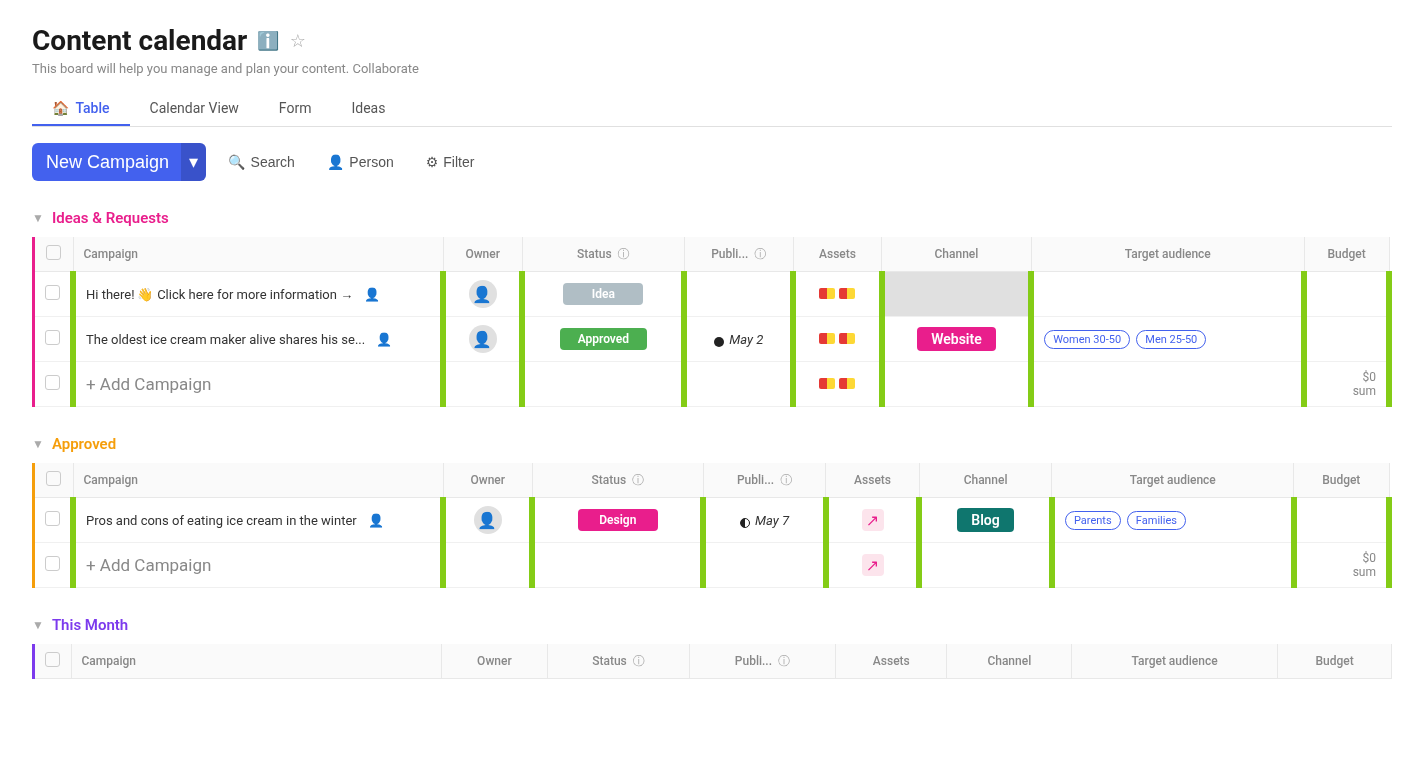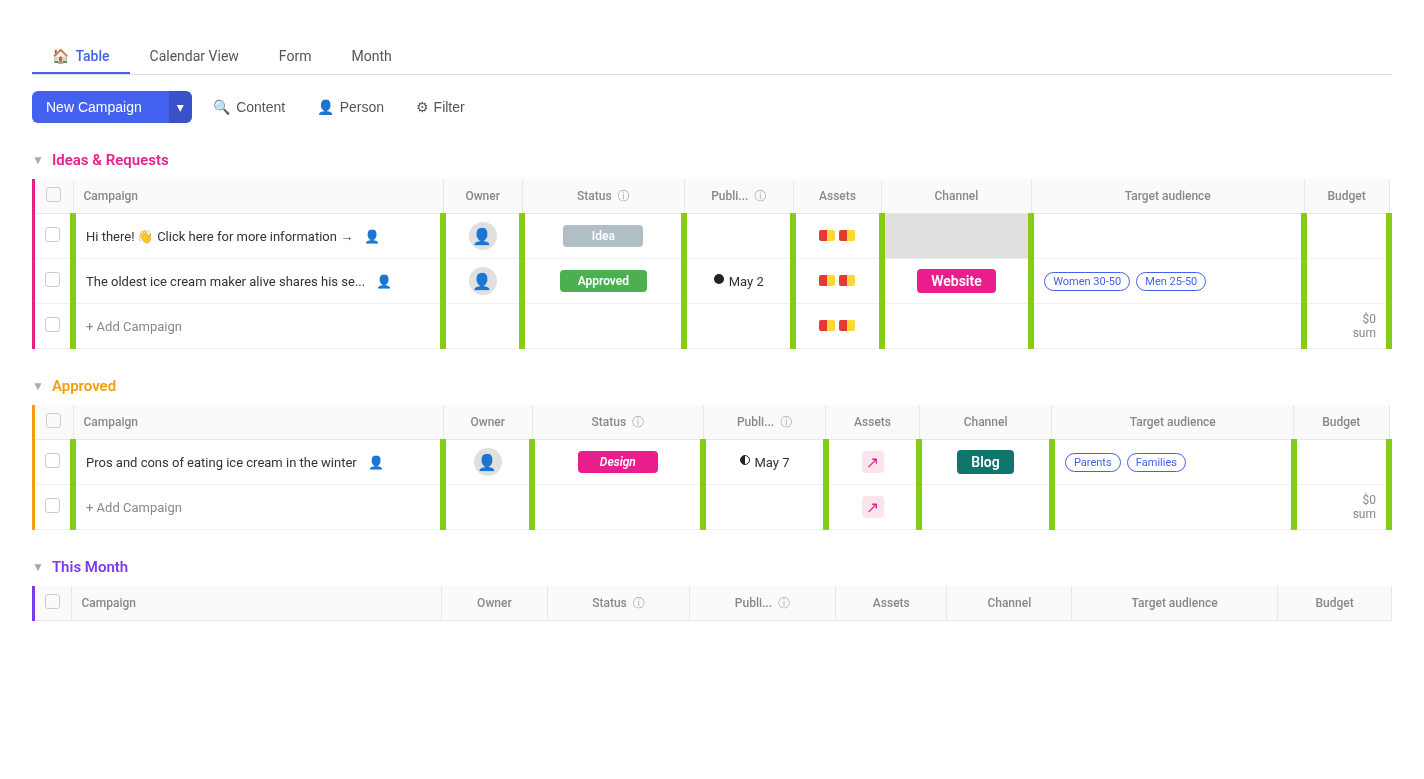--- a/index.html
+++ b/index.html
@@ -4,90 +4,98 @@
   <style>
     * { box-sizing: border-box; margin: 0; padding: 0; }
     body { font-family: -apple-system, BlinkMacSystemFont, 'Segoe UI', Roboto, sans-serif; background: #fff; color: #333; font-size: 14px; }
     .page { padding: 24px 32px; }
     .page-title { font-size: 28px; font-weight: 700; color: #1a1a1a; display: flex; align-items: center; gap: 10px; }
     .page-subtitle { font-size: 13px; color: #888; margin-top: 4px; }
     .tabs { display: flex; align-items: center; margin-top: 16px; border-bottom: 1px solid #e0e0e0; gap: 0; }
     .tab { padding: 8px 20px; font-size: 14px; color: #555; cursor: pointer; border-bottom: 2px solid transparent; display: flex; align-items: center; gap: 6px; white-space: nowrap; }
     .tab.active { color: #4361ee; border-bottom: 2px solid #4361ee; font-weight: 500; }
     .toolbar { display: flex; align-items: center; gap: 12px; margin-top: 16px; }
-    .btn-new { background: #4361ee; color: #fff; border: none; border-radius: 6px; padding: 8px 14px; font-size: 14px; cursor: pointer; display: flex; align-items: center; gap: 21px; }
+    .btn-new { background: #4361ee; color: #fff; border: none; border-radius: 6px; padding: 8px 14px; font-size: 18px; cursor: pointer; display: flex; align-items: center; gap: 6px; }
     .btn-new .caret { background: rgba(0,0,0,0.15); padding: 8px 8px; margin: -8px -14px -8px 6px; border-radius: 0 6px 6px 0; }
     .toolbar-btn { background: none; border: none; color: #555; cursor: pointer; display: flex; align-items: center; gap: 5px; font-size: 14px; padding: 6px 10px; border-radius: 5px; }
     .section { margin-top: 28px; }
     .section-header { display: flex; align-items: center; gap: 8px; margin-bottom: 10px; font-weight: 600; font-size: 15px; cursor: pointer; }
     .section-header .chevron { color: #aaa; font-size: 12px; }
     .section-header.pink { color: #e91e8c; }
     .section-header.orange { color: #f59e0b; }
     .section-header.purple { color: #7c3aed; }
     table { width: 100%; border-collapse: collapse; }
     thead th { font-size: 12px; color: #888; font-weight: 500; padding: 8px 10px; border-bottom: 1px solid #e8e8e8; border-right: 1px solid #e8e8e8; text-align: center; background: #fafafa; }
     thead th:first-child { width: 36px; text-align: center; }
     thead th.campaign-col { text-align: left; width: 370px; }
     td { padding: 8px 10px; border-bottom: 1px solid #f0f0f0; border-right: 6px solid #84cc16; font-size: 13px; color: #333; vertical-align: middle; }
     td:first-child { width: 36px; text-align: center; }
     td.campaign-cell { text-align: left; }
     td.center { text-align: center; }
     .checkbox { width: 15px; height: 15px; border: 1.5px solid #ccc; border-radius: 3px; display: inline-block; cursor: pointer; }
     .status-badge { display: inline-block; padding: 4px 18px; border-radius: 4px; font-size: 12px; font-weight: 600; color: #fff; text-align: center; min-width: 80px; }
     .status-idea { background: #b0bec5; }
     .status-approved { background: #4caf50; }
-    .status-design { background: #e91e8c; font-style: italic; }
+    .status-design { background: #e91e8c; }
     .channel-badge { display: inline-block; padding: 4px 14px; border-radius: 4px; font-size: 14px; font-weight: 600; color: #fff; }
     .channel-website { background: #e91e8c; }
     .channel-blog { background: #0f766e; }
     .audience-tag { display: inline-block; padding: 2px 8px; border-radius: 12px; font-size: 11px; border: 1.5px solid #4361ee; color: #4361ee; margin-right: 3px; }
-    .pub-date { display: flex; align-items: flex-start; gap: 5px; justify-content: center; }
+    .pub-date { display: flex; align-items: flex-end; gap: 5px; justify-content: center; font-style: italic; }
     .pub-dot { width: 10px; height: 10px; border-radius: 50%; background: #222; display: inline-block; }
     .pub-half { width: 10px; height: 10px; border-radius: 50%; background: linear-gradient(90deg, #222 50%, transparent 50%); border: 1.5px solid #222; display: inline-block; }
-    .add-campaign { color: #888; font-size: 13px; cursor: pointer; }
+    .add-campaign { color: #888; font-size: 17px; cursor: pointer; }
     .flag-icon { display: inline-flex; gap: 2px; }
     .asset-icon { width: 22px; height: 22px; border-radius: 4px; display: inline-flex; align-items: center; justify-content: center; font-size: 14px; }
     .asset-pink-bg { background: #fce4ec; }
     .info-icon { font-size: 12px; color: #aaa; margin-left: 3px; cursor: pointer; }
     .person-avatar { width: 28px; height: 28px; border-radius: 50%; background: #e0e0e0; display: inline-flex; align-items: center; justify-content: center; color: #aaa; font-size: 16px; }
     .table-wrap { overflow: auto; }
     .table-section { border-left: 3px solid transparent; }
     .table-section-pink { border-left-color: #e91e8c; }
     .table-section-orange { border-left-color: #f59e0b; }
     .table-section-purple { border-left-color: #7c3aed; }
   </style>
 </head>
 <body>
 
 <div class="page">
+  <div>
+    <div style="display:flex;align-items:center;gap:10px;">
+      <h1 class="page-title">Content calendar</h1>
+      <span class="icon" style="color:#aaa;font-size:18px;">ℹ️</span>
+      <span class="icon" style="color:#aaa;font-size:18px;">☆</span>
+    </div>
+    <div class="page-subtitle">This board will help you manage and plan your content. Collaborate</div>
+  </div>
 
   <div class="tabs">
     <div class="tab active">
       <span style="font-size:14px;">🏠</span>
       <span>Table</span>
     </div>
     <div class="tab">
       <span>Calendar View</span>
     </div>
     <div class="tab">
       <span>Form</span>
     </div>
     <div class="tab">
-      <span>Month</span>
+      <span>Ideas</span>
     </div>
   </div>
 
   <div class="toolbar">
     <button class="btn-new">
       <span>New Campaign</span>
       <span class="caret">▾</span>
     </button>
     <button class="toolbar-btn">
       <span>🔍</span>
-      <span>Content</span>
+      <span>Search</span>
     </button>
     <button class="toolbar-btn">
       <span>👤</span>
       <span>Person</span>
     </button>
     <button class="toolbar-btn">
       <span>⚙</span>
       <span>Filter</span>
     </button>
   </div>

